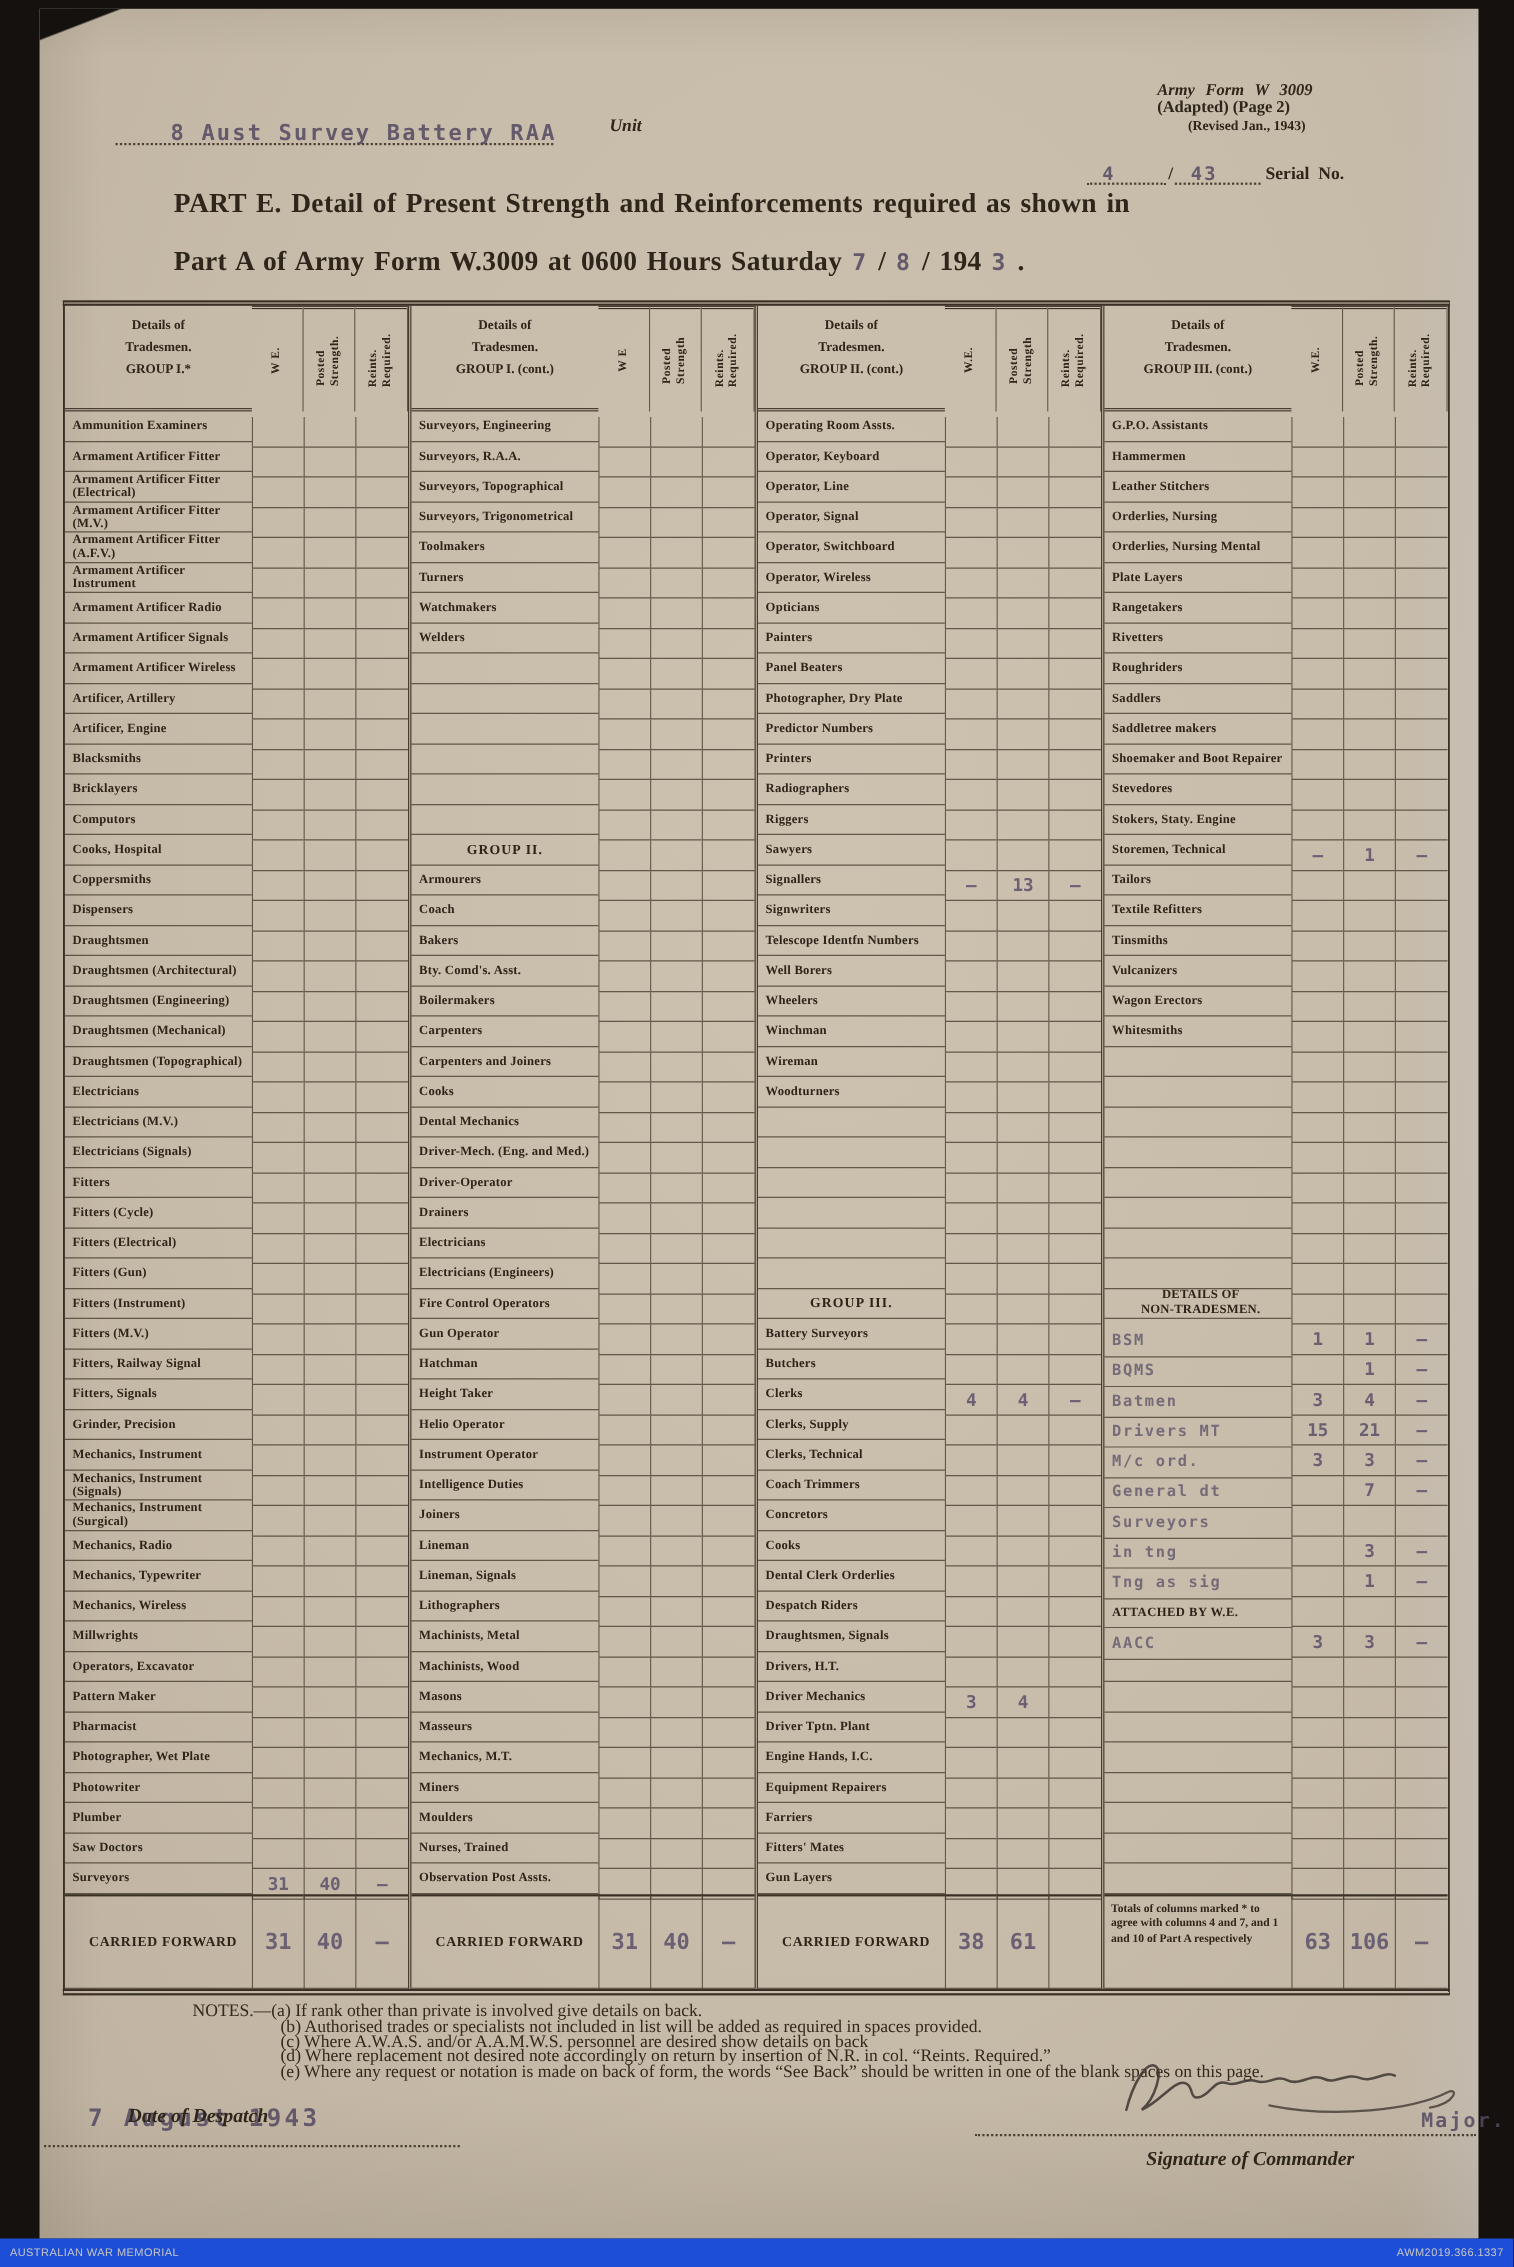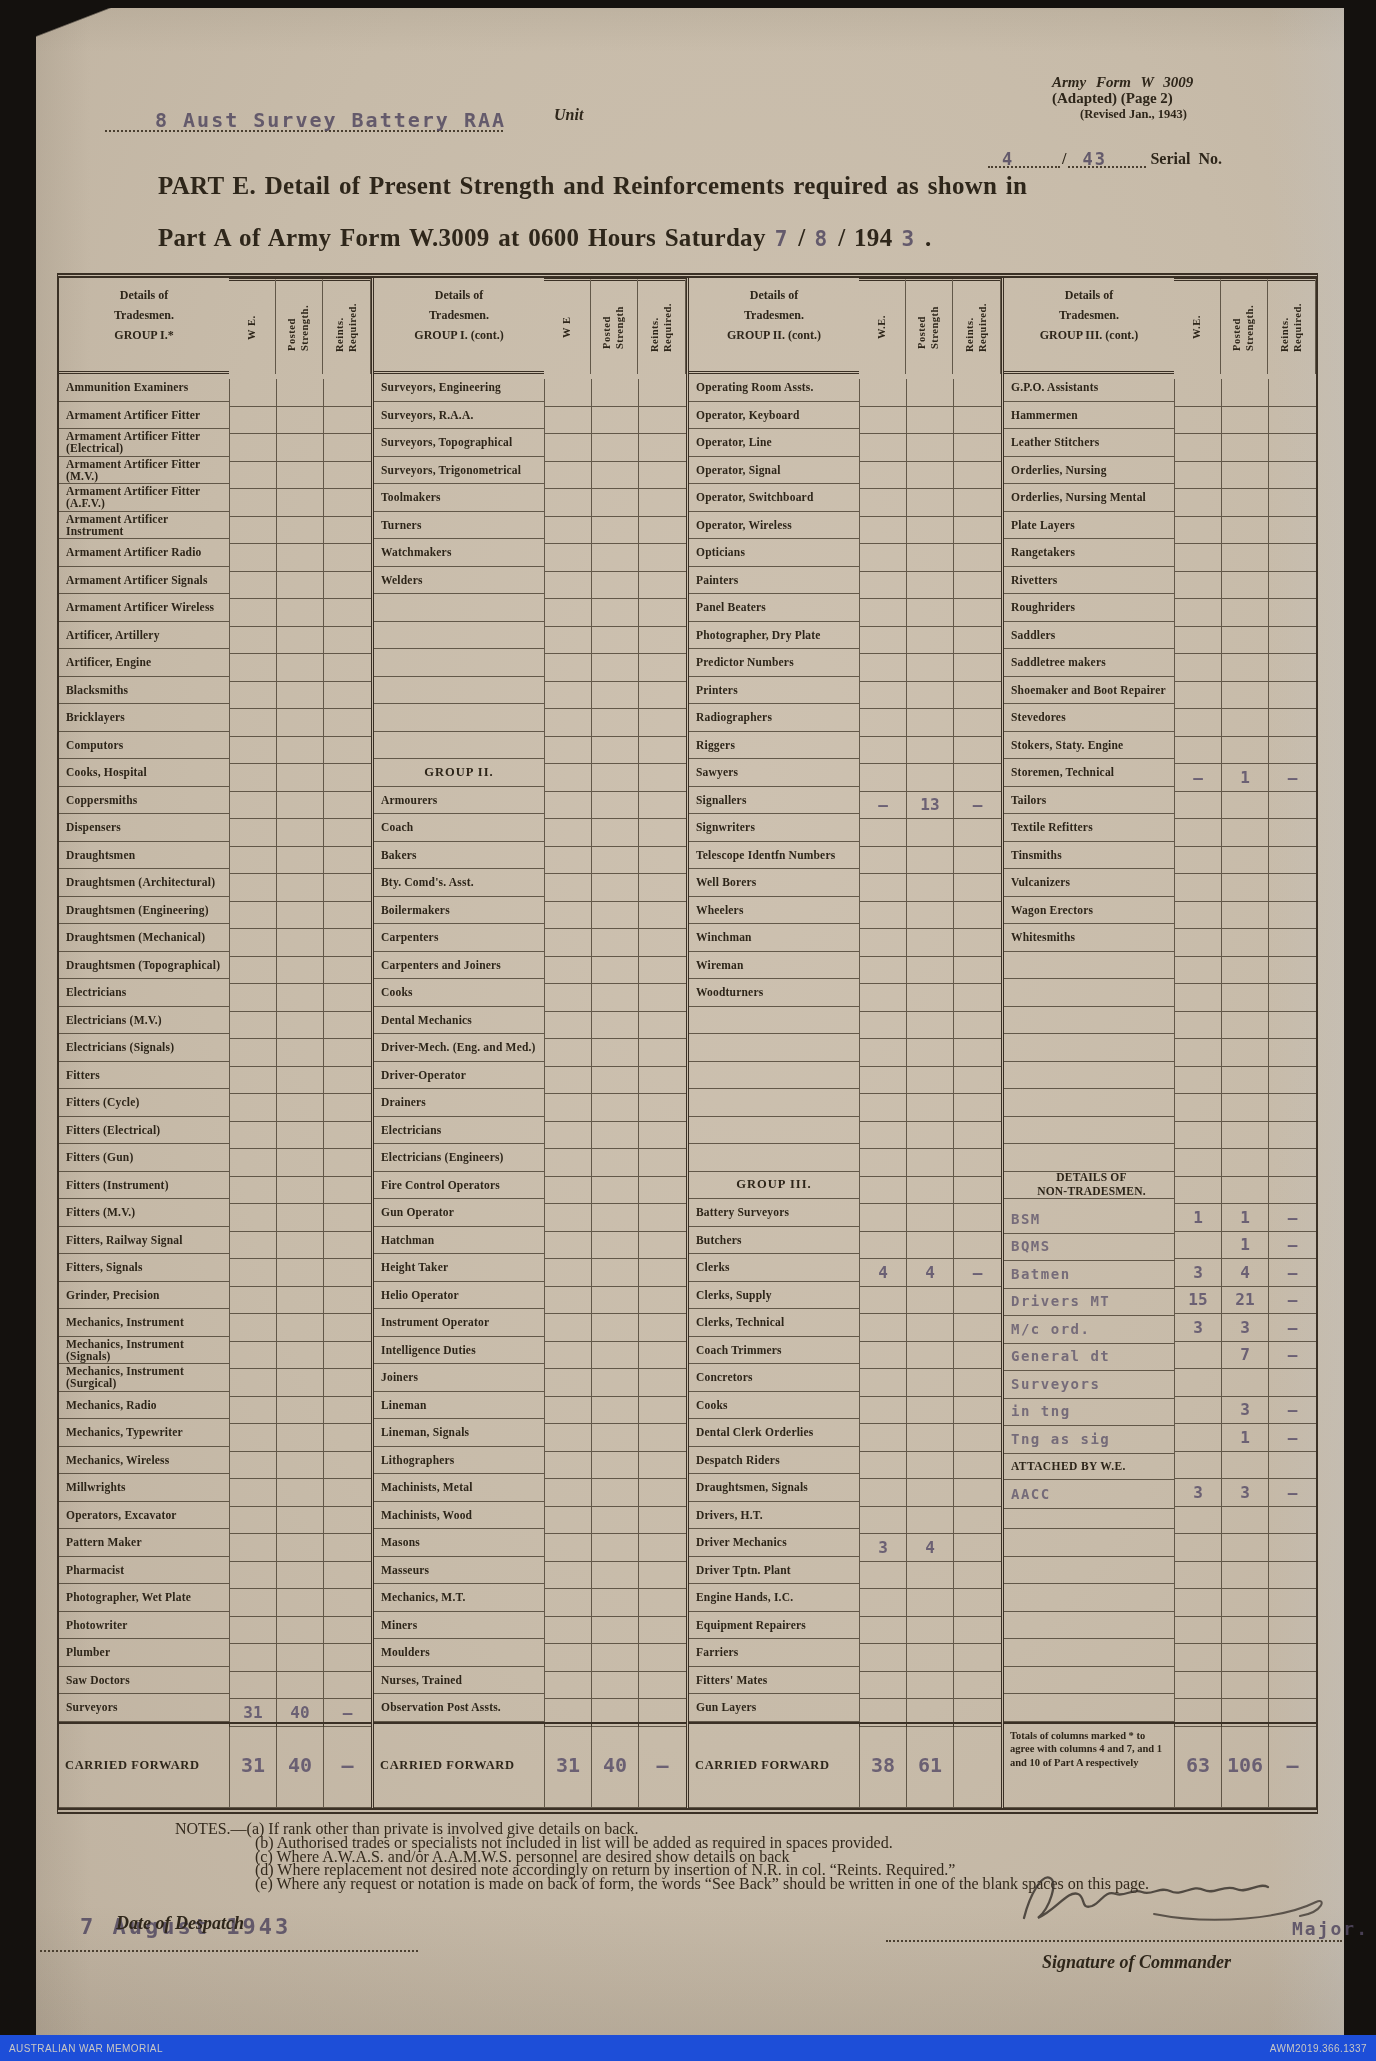--- a/index.html
+++ b/index.html
@@ -69,21 +69,21 @@
   .ghdr2{justify-content:center;text-align:center;white-space:pre-line;font-size:11.5px;line-height:1.2;}
   .athdr{font-size:11.5px;letter-spacing:.4px;overflow:visible;transform:translateY(6px);}
   .typedlbl{font-family:"DejaVu Sans Mono",monospace;font-weight:bold;color:rgba(90,80,104,.75);
     font-size:14px;letter-spacing:1.5px;transform:translateY(7px);overflow:visible;filter:blur(.25px);
     white-space:nowrap;}
   .val{font-family:"DejaVu Sans Mono",monospace;font-weight:bold;color:rgba(90,80,106,.85);
     font-size:16px;display:flex;align-items:center;justify-content:center;
     transform:translateY(5px);overflow:visible;filter:blur(.25px);}
   .cf{border-top:2px solid #3a3025;}
   .val.big{font-size:20px;transform:none;}
-  .cflbl{font-size:12.5px;font-weight:bold;letter-spacing:.6px;display:flex;align-items:center;padding-left:6px;overflow:visible;white-space:nowrap;}
+  .cflbl{font-size:12.5px;font-weight:bold;letter-spacing:.6px;display:flex;align-items:center;padding-left:22px;overflow:visible;white-space:nowrap;}
   .cfnote{font-size:10.5px;font-weight:bold;line-height:1.3;padding:5px 2px 2px 6px;display:block;}
   
   .notes{position:absolute;left:0;top:1814px;width:100%;font-size:16px;line-height:13.8px;color:#33291c;}
   .notes .n1{margin-left:139px;}
   .notes .nx{margin-left:219px;}
   .date-typed{position:absolute;left:44px;top:1906px;font-size:22px;letter-spacing:3px;}
   .date-dots{position:absolute;left:4px;top:1912px;width:378px;height:30px;border-bottom:2px dotted #4a3f30;}
   .date-label{position:absolute;left:80px;top:1905px;font-size:18px;font-weight:bold;font-style:italic;}
   .sig-dots{position:absolute;left:850px;top:1902px;width:456px;height:30px;border-bottom:2px dotted #4a3f30;}
   .sig-svg{position:absolute;left:978px;top:1858px;}

